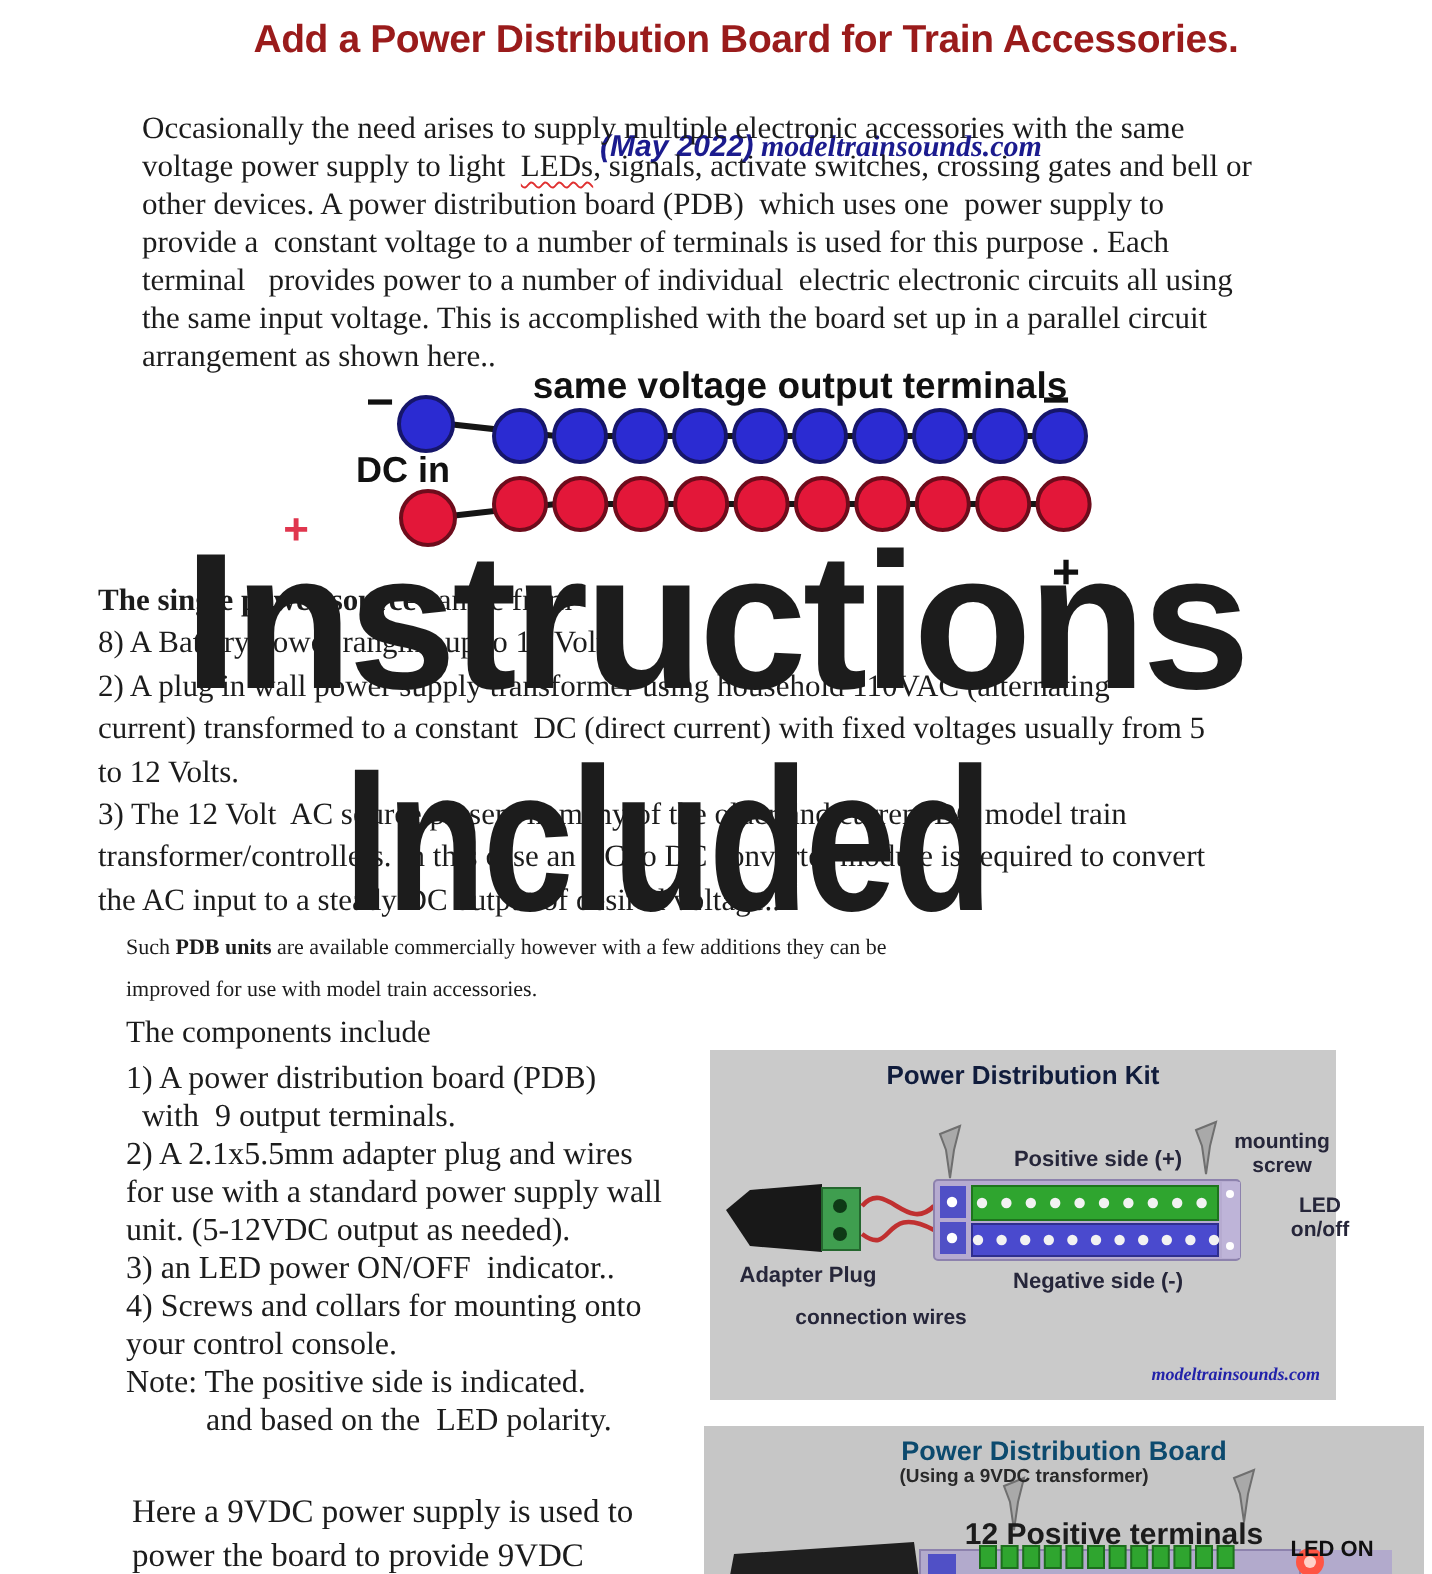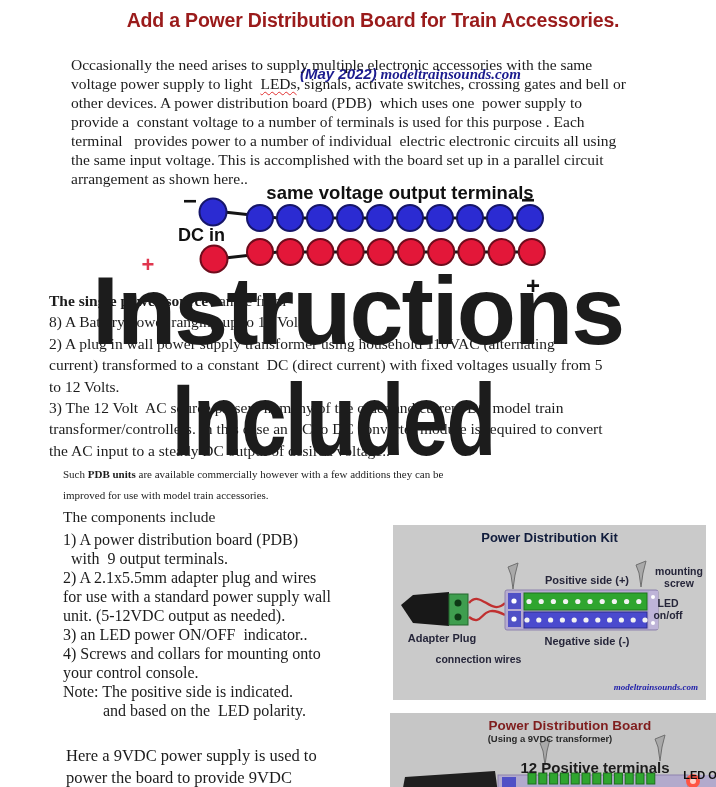--- a/index.html
+++ b/index.html
@@ -49,38 +49,38 @@
   }
   .comp-intro { position:absolute; left:63px; top:508px; font-size:15.5px; }
   .comp-list {
     position:absolute; left:63px; top:530px; width:295px;
     font-size:16px; line-height:19px; white-space:pre-wrap;
   }
   .footer-para {
     position:absolute; left:66px; top:745px; width:300px;
     font-size:16.5px; line-height:22px; white-space:pre-wrap;
   }
-  .photo { position:absolute;margin-left:38px; }
+  .photo { position:absolute; }
   .photo svg { position:absolute; left:0; top:0; }
   .kit  { left:355px; top:525px; width:313px; height:175px; background:#cacaca; }
   .board2 { left:352px; top:713px; width:360px; height:80px; background:#c6c6c6; }
   .ph-label {
     position:absolute; font-family:"Liberation Sans",sans-serif; font-weight:bold;
     text-align:center; line-height:1.15; color:#26263a; white-space:pre-wrap;
   }
   .kit-title   { top:6px; left:0; width:313px; font-size:13px; color:#101c3c; }
   .kit-pos     { top:49px; left:128px; width:132px; font-size:11px; }
   .kit-mount   { top:40px; left:260px; width:52px; font-size:10.5px; }
-  .kit-led     { top:72px; left:252px; width:46px; font-size:10.5px; }
+  .kit-led     { top:72px; left:282px; width:46px; font-size:10.5px; }
   .kit-neg     { top:110px; left:128px; width:132px; font-size:11px; }
   .kit-adapter { top:107px; left:4px;  width:90px;  font-size:11px;text-align:center; }
   .kit-wires   { top:128px; left:28px; width:115px; font-size:10.5px; }
   .kit-site    { top:157px; left:170px; width:135px; font-size:9px; text-align:right;
                  font-family:"Liberation Serif",serif; font-style:italic; color:#2222aa; }
-  .b2-title    { top:5px;  left:0; width:360px; font-size:13.5px; color:#7f1d1d; }
+  .b2-title    { top:5px;  left:0; width:360px; font-size:13.5px; color:#0c4a6e; }
   .b2-sub      { top:21px; left:0; width:320px; font-size:9.5px; color:#282828; }
   .b2-term     { top:46px; left:130px; width:150px; font-size:15px; color:#1c1c1c; }
   .b2-ledon    { top:56px; left:283px; width:62px; font-size:11px; color:#101010; }
 </style>
 </head>
 <body>
 
 <div class="page">
 
   <div class="title">Add a Power Distribution Board for Train  Accessories.</div>

